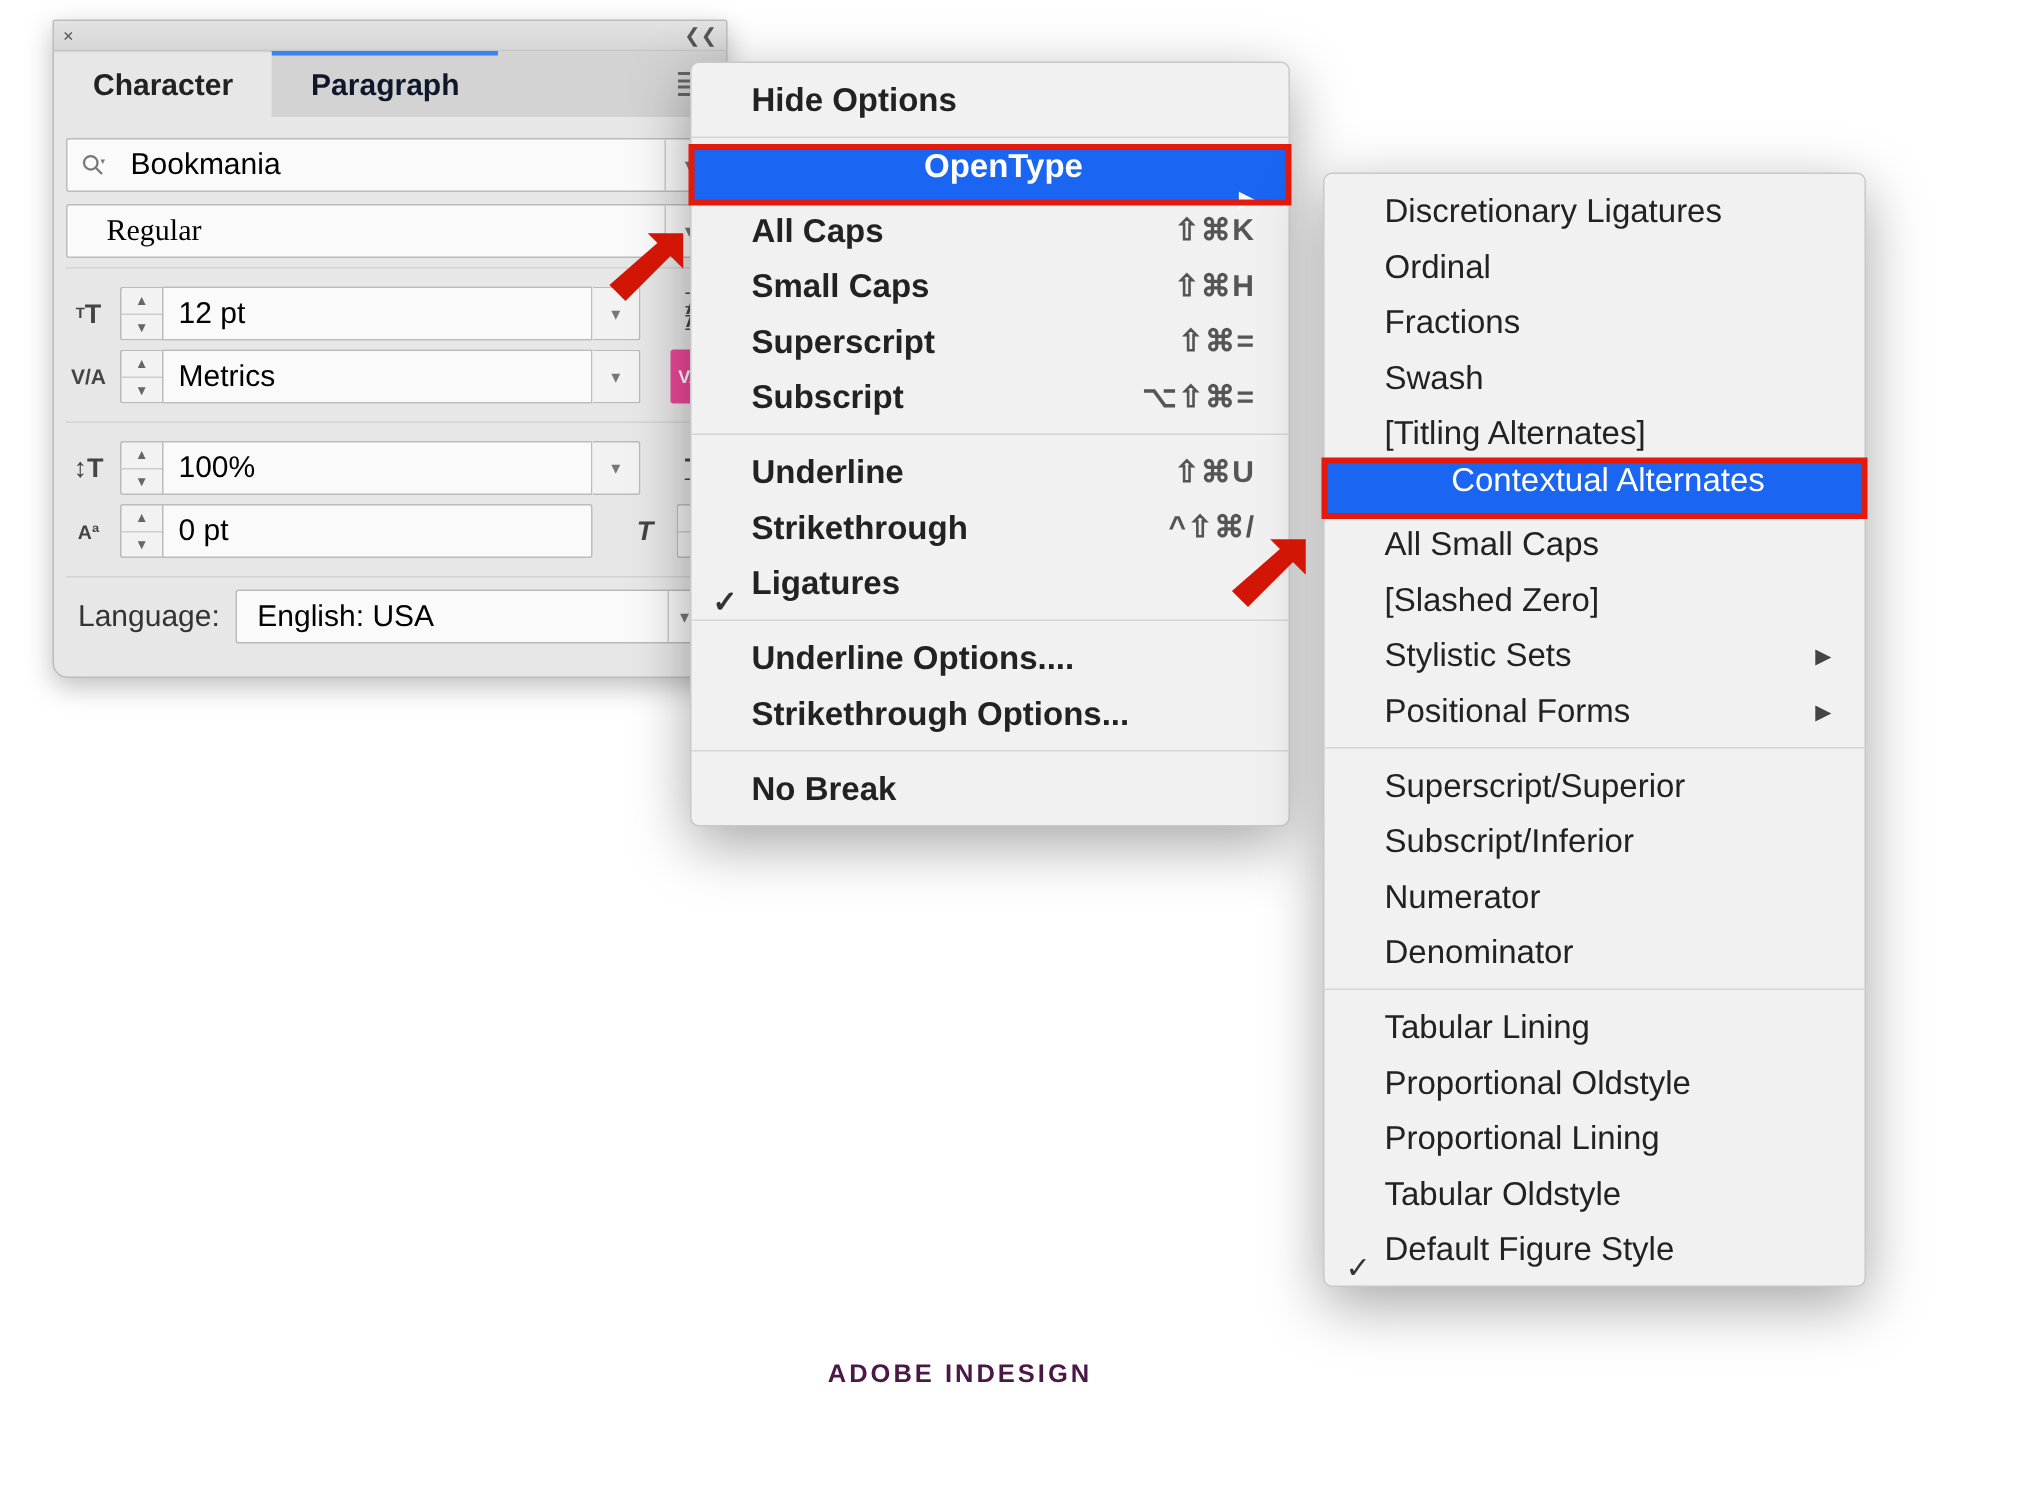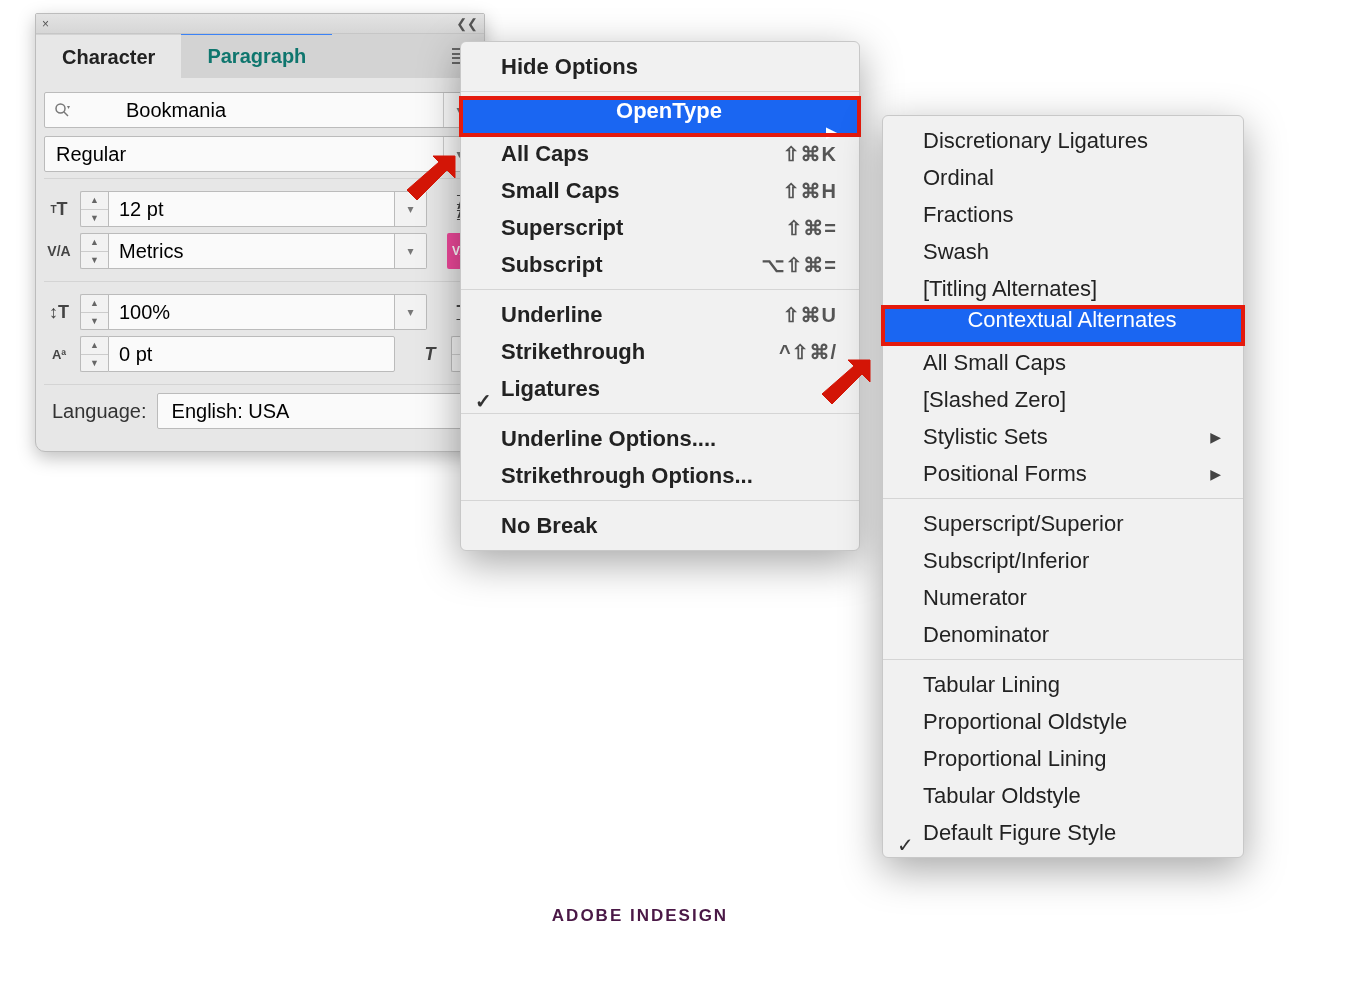--- a/index.html
+++ b/index.html
@@ -12,32 +12,32 @@
       box-shadow:0 6px 18px rgba(0,0,0,.25);
     }
     .panel-titlebar{
       height:20px; background:linear-gradient(#e3e3e3,#d6d6d6); position:relative;
       border-bottom:1px solid #c6c6c6;
     }
     .close-x{ position:absolute; left:6px; top:3px; font-size:12px; color:#555; }
     .collapse-double{ position:absolute; right:6px; top:2px; font-size:13px; color:#555; }
 
     .tab-bar{ display:flex; align-items:stretch; height:44px; background:#d3d3d3; }
-    .tab{ padding:0 26px; display:flex; align-items:center; border-top:1px solid #3b82f6; font-weight:bold; font-size:20px; color:#0f766e; }
+    .tab{ padding:0 26px; display:flex; align-items:center; border-top:3px solid #3b82f6; font-weight:bold; font-size:20px; color:#0f172a; }
     .tab.active{ background:#e7e7e7; color:#222; border-top:1px solid #e7e7e7; position:relative; top:1px; }
     .tab-spacer{ flex:1; }
     .panel-menu-btn{ width:40px; display:flex; align-items:center; justify-content:center; }
     .panel-menu-btn span{ width:24px; height:16px; display:flex; flex-direction:column; justify-content:space-between;}
     .panel-menu-btn span i{ height:2px; background:#666; display:block;}
 
     .panel-body{ padding:8px; font-size:20px; }
     .panel-body > .block{ border-top:1px solid #d4d4d4; padding:6px 0; }
     .panel-body > .block:first-child{ border-top:none; }
 
-    .combo{ display:flex; height:36px; background:#fafafa; border:1px solid #bbb; border-radius:2px; overflow:hidden;gap:39px;}
+    .combo{ display:flex; height:36px; background:#fafafa; border:1px solid #bbb; border-radius:2px; overflow:hidden;}
     .combo .search-ic{ width:34px; display:flex; align-items:center; justify-content:center; color:#777;}
     .combo input{ flex:1; border:none; background:transparent; font-size:20px; padding:0 8px; outline:none;}
     .combo .chev{ width:32px; border-left:1px solid #ccc; display:flex; align-items:center; justify-content:center; color:#777; font-size:12px;}
     .combo + .combo { margin-top:8px;}
 
     .row{ display:flex; gap:20px; margin:6px 0;}
     .field{ flex:1; display:flex; align-items:center; gap:6px;}
     .icon-slot{ width:30px; display:flex; align-items:center; justify-content:center; font-size:18px; font-weight:bold; color:#444;}
     .value-box{ flex:1; display:flex; height:36px;}
     .stepper{ width:28px; border:1px solid #bbb; border-right:none; background:#f2f2f2; display:flex; flex-direction:column; border-radius:2px 0 0 2px;}
@@ -110,21 +110,21 @@
           <svg width="16" height="16" viewBox="0 0 16 16">
               <circle cx="6.5" cy="6.5" r="4.5" stroke="#777" stroke-width="1.5" fill="none"></circle>
               <line x1="10" y1="10" x2="14" y2="14" stroke="#777" stroke-width="1.5"></line>
               <text x="13" y="7" font-size="6" fill="#777">▾</text>
             </svg>
         </span>
         <input value="Bookmania" style="">
         <span class="chev">▾</span>
       </div>
       <div class="combo">
-        <input style="padding-left: 11px;" value="Regular">
+        <input style="padding-left: 26px; font-family: Liberation Serif, serif;" value="Regular">
         <span class="chev">▾</span>
       </div>
     </div>
 
     <div class="block">
       <div class="row">
         <div class="field">
           <span class="icon-slot"><span style="font-size:10px">T</span>T</span>
           <div class="value-box">
             <div class="stepper">

